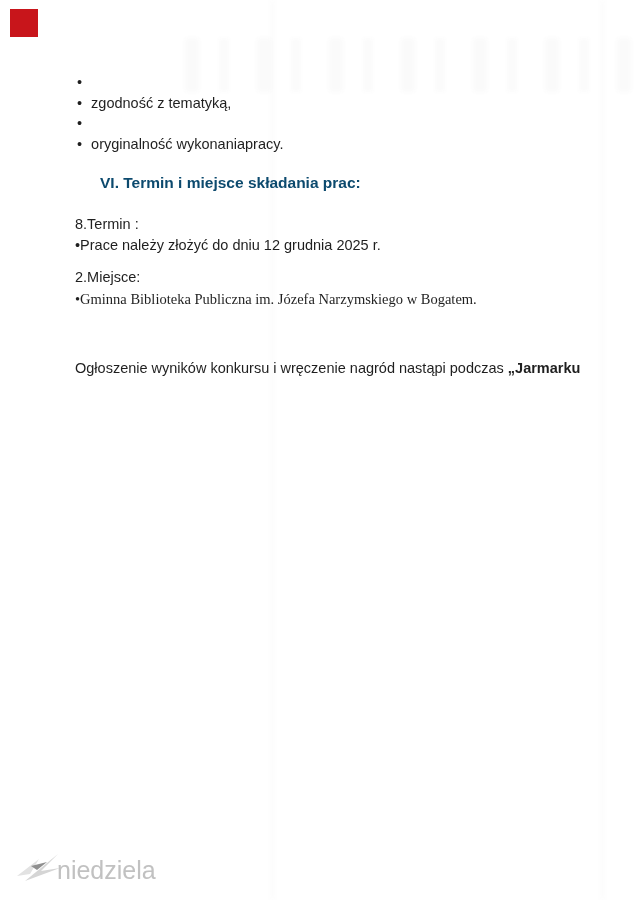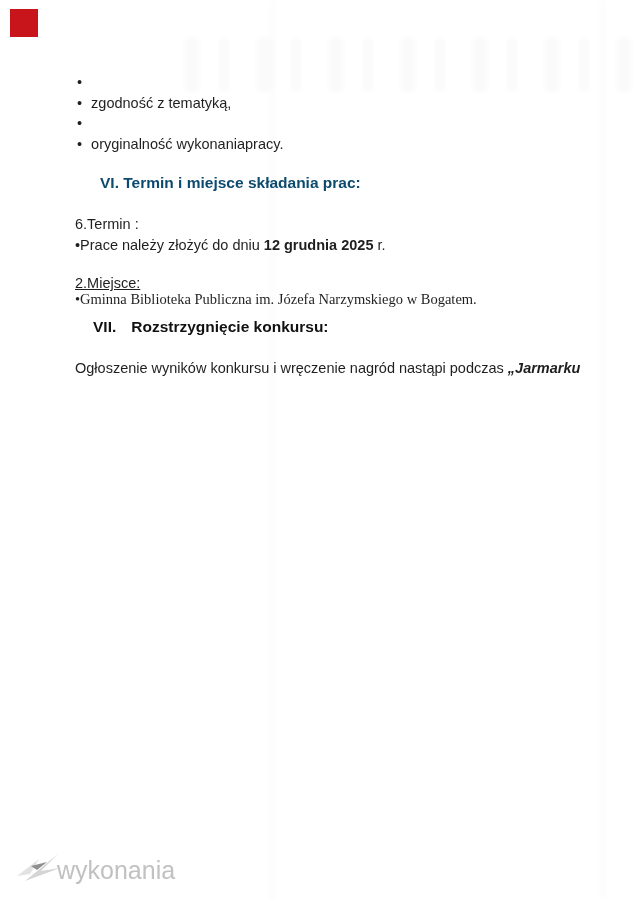--- a/index.html
+++ b/index.html
@@ -31,33 +31,33 @@
   .criteria li{display:flex;gap:9px;}
   .criteria .bullet{line-height:20.5px;}
   
   .h-vi{
     position:absolute;left:100px;top:174px;margin:0;
     font-size:15.5px;font-weight:700;color:#0c4a6e;
   }
   .line{position:absolute;left:75px;font-size:14.5px;white-space:nowrap;}
   .term-label{top:216px;}
   .term-line{top:237px;}
-  .place-label{top:275px;text-decoration:underline;}
+  .place-label{top:269px;}
   .place-line{top:291px;font-family:Liberation Serif, serif;}
   
   .h-vii{
     position:absolute;left:93px;top:318px;
     display:flex;gap:15px;
     font-size:15.5px;font-weight:700;color:#111;
   }
   
   .para{position:absolute;left:75px;top:352px;font-size:14.5px;line-height:32px;}
   .para .pline{white-space:nowrap;}
-  .bi{font-weight:700;font-style:italic;}
-  b{font-weight:700;}
+  .bi{font-weight:700;}
+  b{font-weight:400;}
   
   .wm-logo{position:absolute;left:16px;top:852px;}
   .wm-text{
     position:absolute;left:57px;top:856px;
     font-size:25px;font-weight:500;letter-spacing:0;
   }
 </style>
 </head>
 <body>
 
@@ -81,41 +81,37 @@
       <span class="bullet">•</span>
     </li>
     <li>
       <span class="bullet">•</span>
       <span>oryginalność wykonaniapracy.</span>
     </li>
   </ul>
 
   <h2 class="h-vi">VI. Termin i miejsce składania prac:</h2>
 
-  <div class="line term-label">6.Termin :</div>
+  <div class="line term-label">8.Termin :</div>
 
   <div class="line term-line">
     <span>•Prace należy złożyć do dniu </span><b>12 grudnia 2025</b><span> r.</span>
   </div>
 
   <div class="line place-label">2.Miejsce:</div>
 
   <div class="line place-line">•Gminna Biblioteka Publiczna im. Józefa Narzymskiego w Bogatem.</div>
 
-  <div class="h-vii">
-    <span>VII.</span>
-    <span>Rozstrzygnięcie konkursu:</span>
-  </div>
 
   <div class="para">
     <div class="pline">
       <span>Ogłoszenie wyników konkursu i wręczenie nagród nastąpi podczas </span><span class="bi">„Jarmarku</span>
     </div>
   </div>
 
   <svg class="wm-logo" width="46" height="30" viewBox="0 0 46 30" aria-hidden="true">
     <polygon points="1,24 23,7 14,22" style="fill: rgb(226, 226, 226);"></polygon>
     <polygon points="9,29 42,2 25,19 44,16" style="fill: rgb(213, 213, 213);"></polygon>
     <polygon points="15,14 31,10 21,18" style="fill: rgb(143, 143, 143);"></polygon>
   </svg>
-  <span class="wm-text" style="color: rgb(193, 193, 193);">wykonania</span>
+  <span class="wm-text" style="color: rgb(193, 193, 193);">niedziela</span>
 
 </div>
 
 </body></html>

